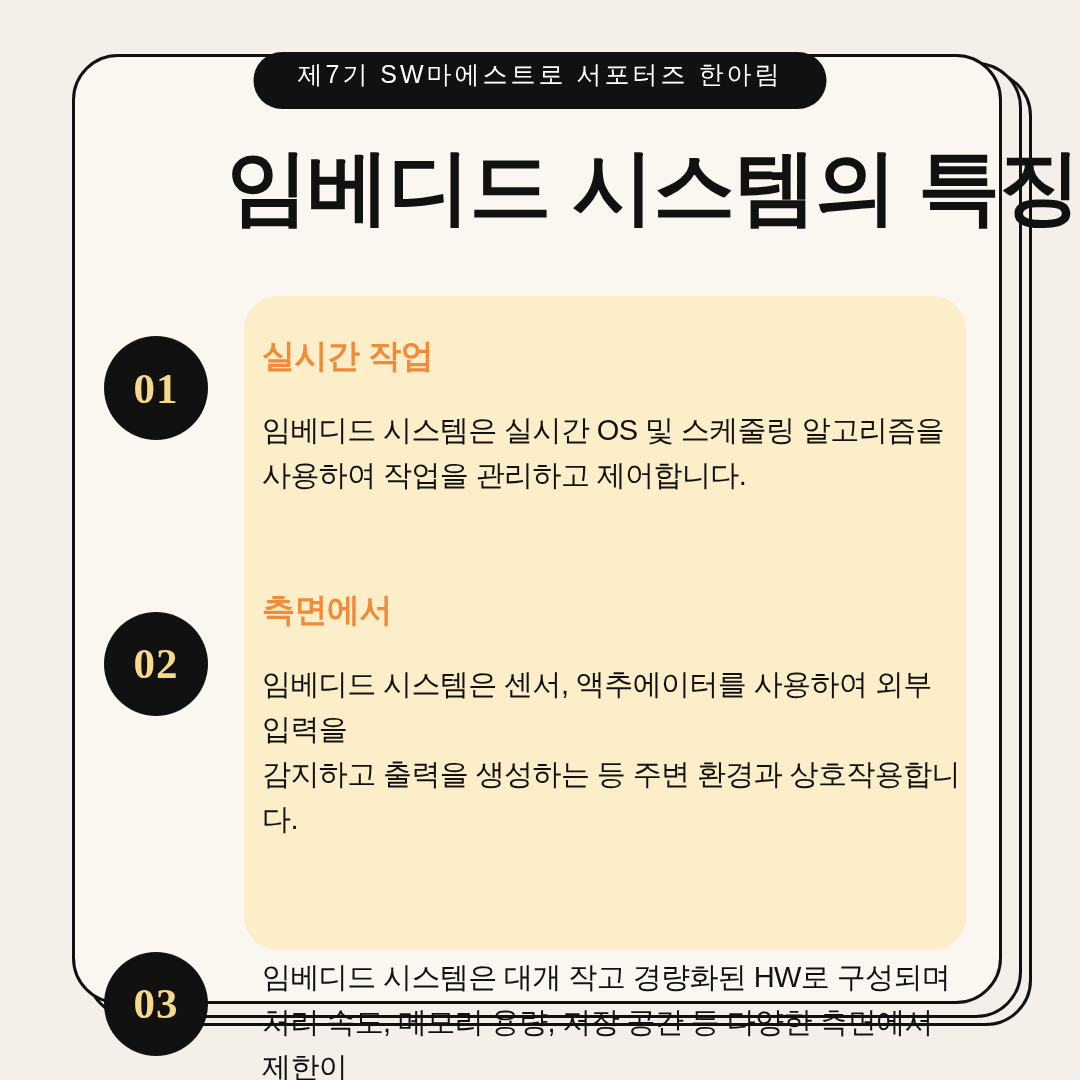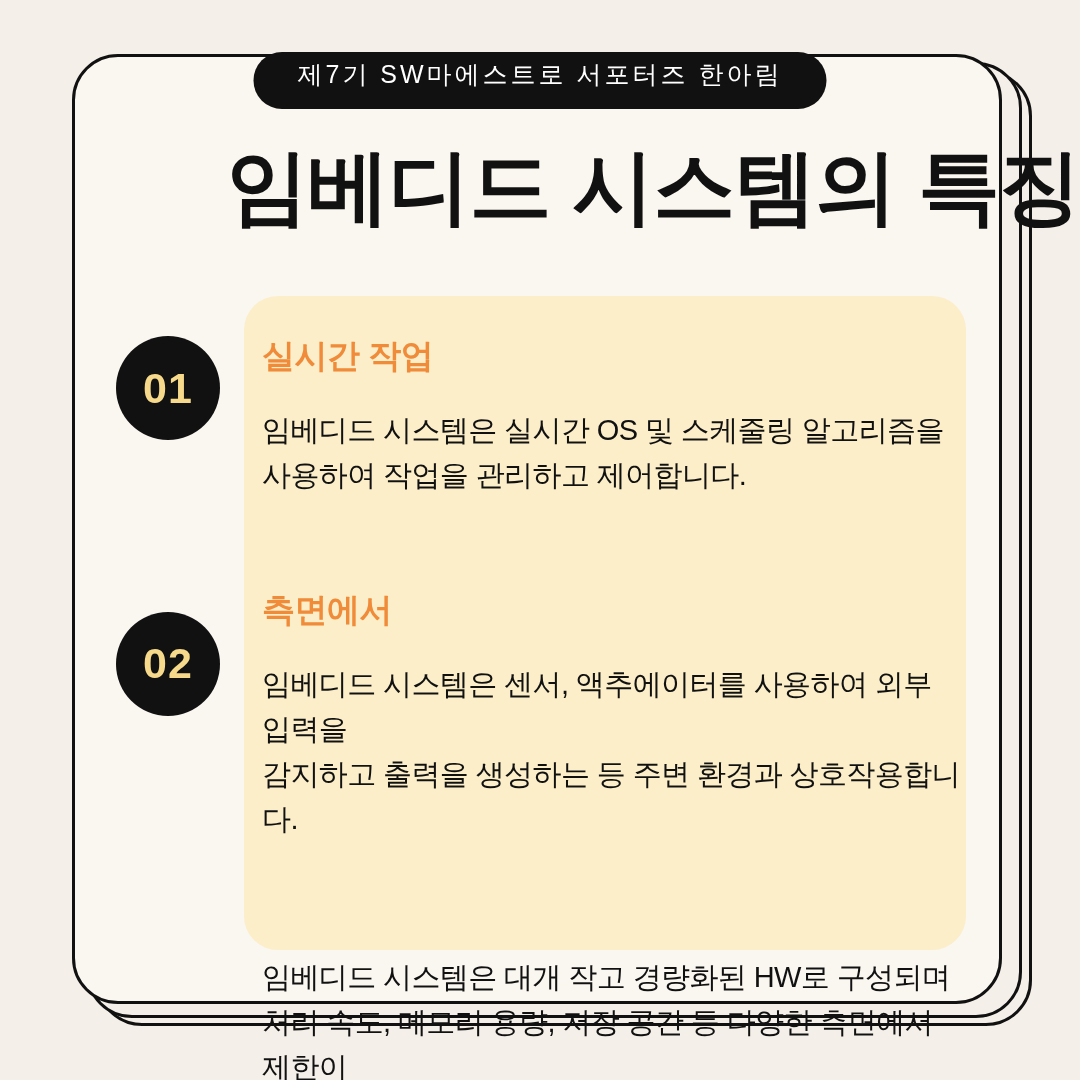--- a/index.html
+++ b/index.html
@@ -104,33 +104,34 @@
 
   .item {
     position: relative;
     margin-bottom: 40px;
     min-height: 120px;
   }
   .item:last-child { margin-bottom: 0; }
 
   .num-circle {
     position: absolute;
-    left: 12px;
+    left: 0;
     top: 0;
     width: 104px;
     height: 104px;
     border-radius: 50%;
     background: #111111;
     color: #f6d98a;
     display: flex;
     align-items: center;
     justify-content: center;
     font-size: 43px;
     font-weight: 800;
     letter-spacing: 1px;
+    font-family: Liberation Serif, serif;
   }
 
   .item-text {
     margin-left: 158px;
     padding-top: 4px;
   }
 
   .item-heading {
     color: #f08b3a;
     font-size: 33px;
@@ -185,20 +186,21 @@
     <div class="item" id="item-2">
       <div class="num-circle">02</div>
       <div class="item-text">
         <p class="item-heading">측면에서</p>
         <p class="item-body">임베디드 시스템은 센서, 액추에이터를 사용하여 외부 입력을
 감지하고 출력을 생성하는 등 주변 환경과 상호작용합니다.</p>
       </div>
     </div>
 
     <div class="item" id="item-3">
+      <div class="num-circle">03</div>
       <div class="item-text">
         <p class="item-body">임베디드 시스템은 대개 작고 경량화된 HW로 구성되며
 처리 속도, 메모리 용량, 저장 공간 등 다양한 측면에서 제한이
 있습니다.</p>
       </div>
     </div>
 
   </div>
 </div>
 

